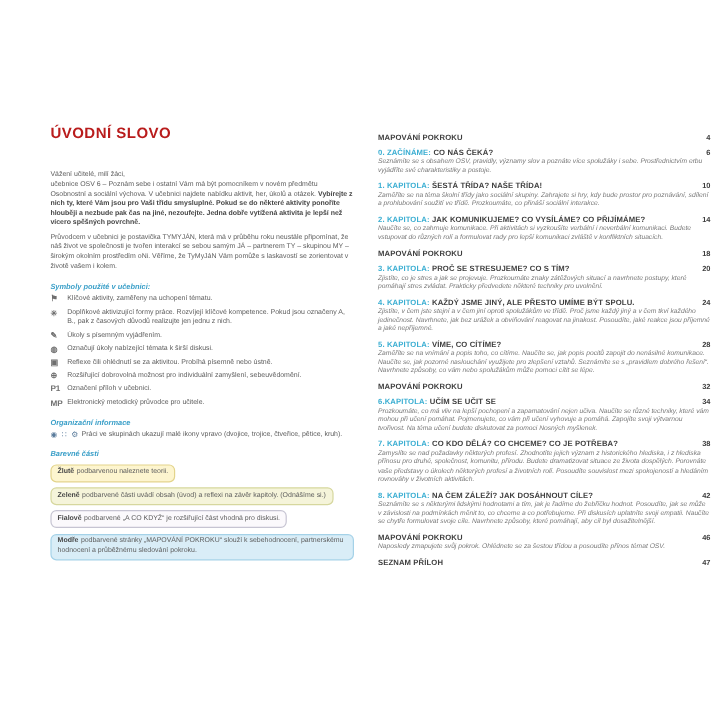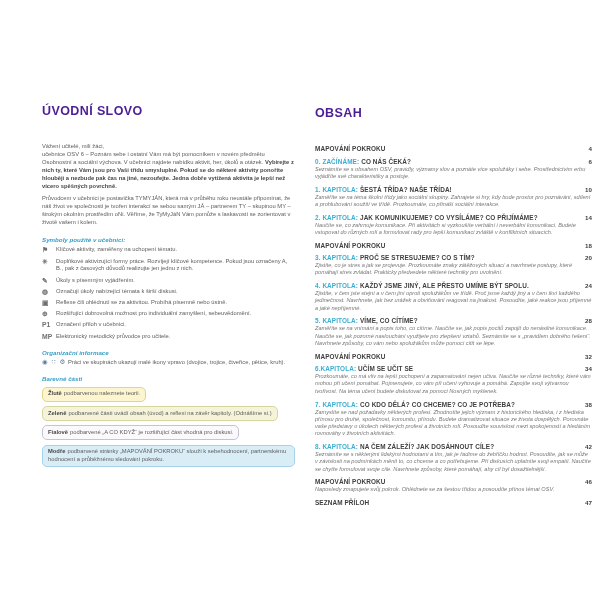--- a/index.html
+++ b/index.html
@@ -1,21 +1,21 @@
 <!DOCTYPE html>
 <html><head>
 <meta charset="utf-8">
 <style>
   html,body{margin:0;padding:0;}
   body{width:600px;height:600px;background:#fdfdfd;font-family:"Liberation Sans",sans-serif;overflow:hidden;}
   .spread{position:absolute;left:0;top:0;width:600px;height:600px;background:#ffffff;}
 
   
   .left-col{position:absolute;left:42px;top:104px;width:253px;color:#5a5a5a;}
-  .page-title{font-size:12.5px;font-weight:bold;color:#4c1d95;letter-spacing:.4px;margin:0 0 25px 0;}
+  .page-title{font-size:12.5px;font-weight:bold;color:#b91c1c;letter-spacing:.4px;margin:0 0 25px 0;}
   .body-p{font-size:5.8px;line-height:1.38;margin:0 0 4px 0;color:#5d5d5d;}
   .body-p .b{font-weight:bold;color:#474747;}
   .sec-head{font-size:6.2px;font-weight:bold;font-style:italic;color:#3a9fc8;margin:9px 0 2px 0;}
   .sym-row{display:flex;align-items:flex-start;margin-top:3.6px;}
   .sym-ico{flex:0 0 14px;font-size:6.8px;line-height:1.1;color:#6f6f6f;font-weight:bold;text-align:left;}
   .sym-txt{flex:1;font-size:5.8px;line-height:1.32;color:#5d5d5d;}
   .org-row{display:flex;align-items:center;margin-top:2px;}
   .org-icons{flex:0 0 26px;font-size:6.5px;color:#5b7c9c;letter-spacing:1px;}
   .colorbox{border:1px solid;border-radius:5px;padding:2.5px 5px;margin-top:4.5px;font-size:5.8px;line-height:1.35;color:#5d5d5d;width:fit-content;max-width:243px;}
   .colorbox .lead{font-weight:bold;color:#454545;margin-right:2px;}
@@ -106,21 +106,20 @@
           <span class="lead">Fialově</span><span>podbarvené „A CO KDYŽ“ je rozšiřující část vhodná pro diskusi.</span>
         </div>
 
         <div class="colorbox" style="background: rgb(217, 237, 247); border-color: rgb(165, 210, 232);">
           <span class="lead">Modře</span><span>podbarvené stránky „MAPOVÁNÍ POKROKU“ slouží k sebehodnocení, partnerskému hodnocení a průběžnému sledování pokroku.</span>
         </div>
       </div>
   </div>
 
   <div class="right-col">
-    <h1 class="page-title">OBSAH</h1>
 
     <div>
 
         <div class="toc-entry">
           <div class="toc-head">
             <span class="toc-titlewrap"><span>MAPOVÁNÍ POKROKU</span></span>
             <span class="toc-page">4</span>
           </div>
 
         </div>

